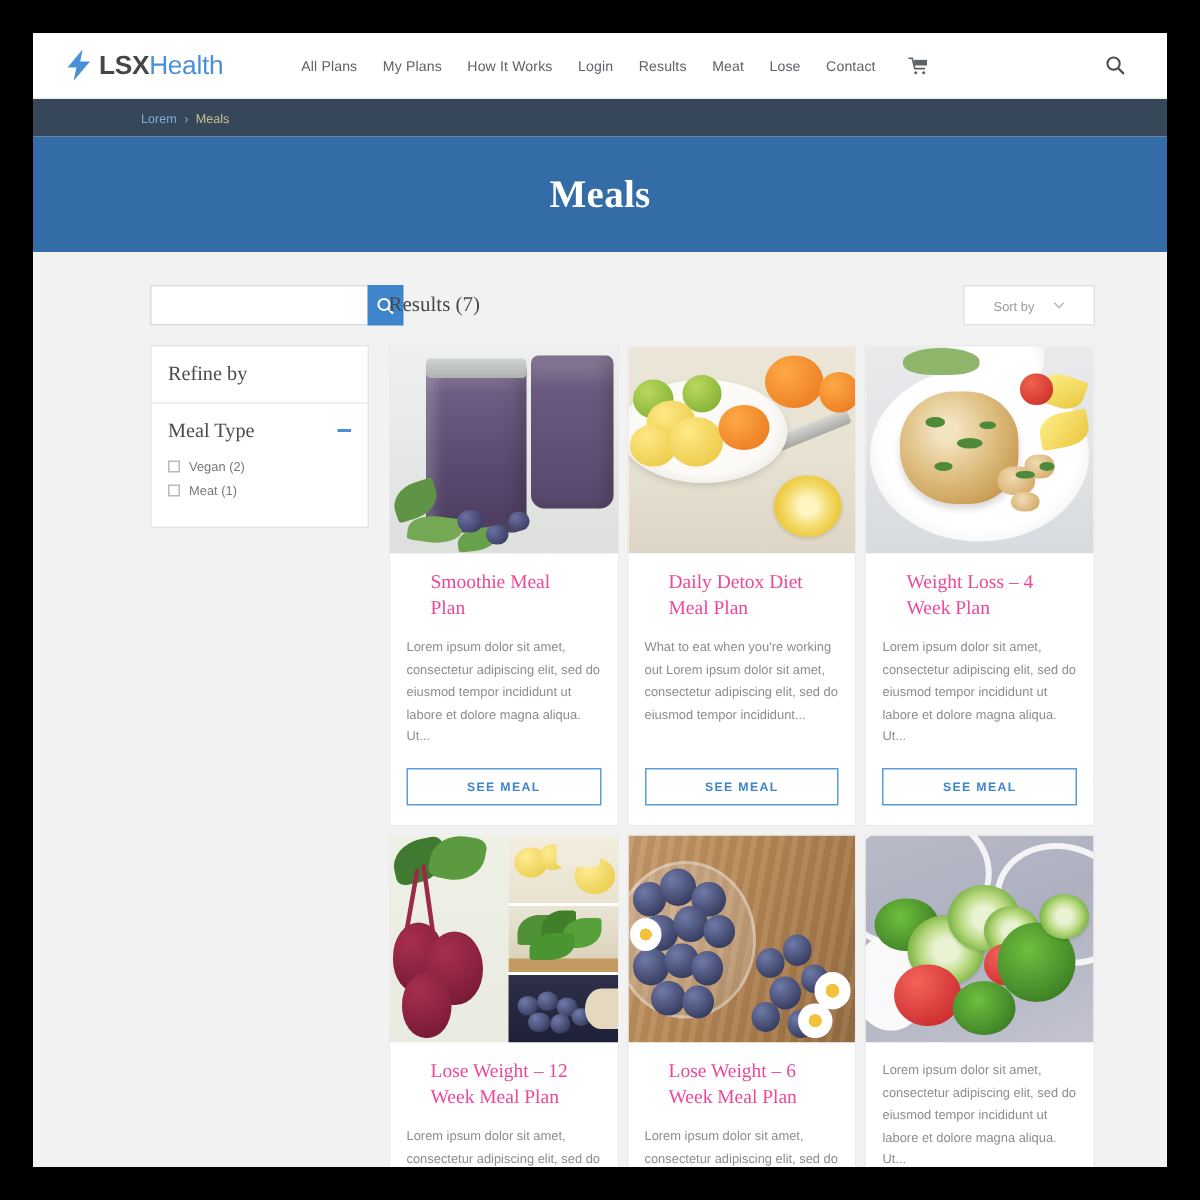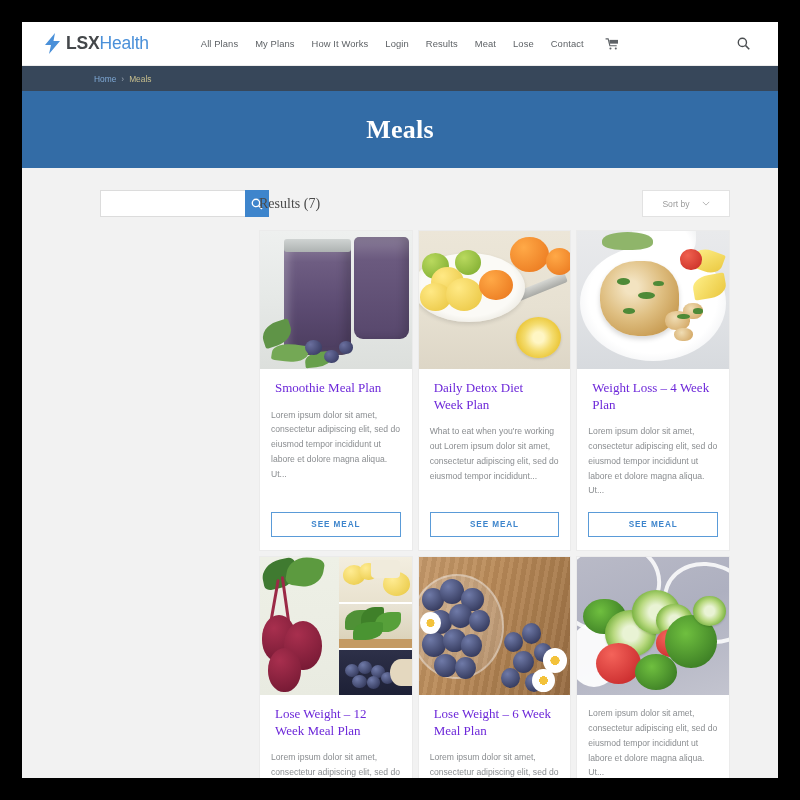--- a/index.html
+++ b/index.html
@@ -123,21 +123,21 @@
     display: grid; grid-template-columns: repeat(3, 1fr); gap: 5px;
   }
   .card {
     background: #ffffff; border: 1px solid #ebebeb;
     display: flex; flex-direction: column; overflow: hidden;
   }
   .card-img { width: 100%; height: 138px; position: relative; overflow: hidden; }
   .card-body { padding: 11px 11px 13px; display: flex; flex-direction: column; flex: 1; }
   .card-title {
     font-family: "Liberation Serif", serif;
-    font-size: 13px; color: #6d28d9; line-height: 1.28; margin: 0 4px 11px;
+    font-size: 13px; color: #ec4899; line-height: 1.28; margin: 0 16px 11px;
     font-weight: normal;
   }
   .card-desc {
     font-size: 8.6px; color: #8a8d90; line-height: 1.72; margin: 0 0 14px; flex: 1;
   }
   .see-meal {
     display: block; width: 100%; padding: 7px 0;
     border: 1px solid #5a9bd8; background: #fff; color: #3e85cc;
     font-size: 8.2px; font-weight: bold; letter-spacing: .9px;
     text-align: center; cursor: pointer;
@@ -266,21 +266,21 @@
 
     <div class="header-search">
       <svg viewBox="0 0 14 14">
         <circle cx="5.8" cy="5.8" r="4.4" fill="none" stroke="#4a4d50" stroke-width="1.5"></circle>
         <line x1="9.3" y1="9.3" x2="13.2" y2="13.2" stroke="#4a4d50" stroke-width="1.6"></line>
       </svg>
     </div>
   </div>
 
   <div class="breadcrumb-bar">
-    <span class="crumb">Home</span>
+    <span class="crumb">Lorem</span>
     <span class="crumb-sep">›</span>
     <span class="crumb-current">Meals</span>
   </div>
 
   <div class="hero">
     <h1 class="hero-title">Meals</h1>
   </div>
 
   <div class="content">
 
@@ -288,20 +288,37 @@
       <div class="search-box">
         <input class="search-input" type="text" placeholder="" style="">
         <button class="search-btn">
           <svg viewBox="0 0 14 14">
             <circle cx="5.8" cy="5.8" r="4.3" fill="none" stroke="#ffffff" stroke-width="1.6"></circle>
             <line x1="9.2" y1="9.2" x2="12.8" y2="12.8" stroke="#ffffff" stroke-width="1.8"></line>
           </svg>
         </button>
       </div>
 
+      <div class="refine">
+        <div class="refine-head">Refine by</div>
+        <div class="facet">
+          <div class="facet-head">
+            <span class="facet-title">Meal Type</span>
+            <span class="minus-icon"></span>
+          </div>
+          <div class="facet-opt">
+            <span class="cbox"></span>
+            <span class="facet-label">Vegan (2)</span>
+          </div>
+          <div class="facet-opt">
+            <span class="cbox"></span>
+            <span class="facet-label">Meat (1)</span>
+          </div>
+        </div>
+      </div>
     </div>
 
     <div class="right-col">
       <div class="results-bar" style="margin-left:0">
         <span class="results-count">Results (7)</span>
         <div class="sort-by">
           <span class="sort-by-label">Sort by</span>
           <svg class="chev" viewBox="0 0 10 6">
             <polyline points="1,1 5,5 9,1" fill="none" stroke="#b5b5b5" stroke-width="1.2"></polyline>
           </svg>
@@ -341,21 +358,21 @@
               <div class="ct-f ct-lemon" style="left:8%;top:26%;width:22%;height:22%"></div>
               <div class="ct-f ct-lemon" style="left:1%;top:38%;width:20%;height:20%"></div>
               <div class="ct-f ct-lemon" style="left:18%;top:34%;width:24%;height:24%"></div>
               <div class="ct-f ct-orange" style="left:40%;top:28%;width:22%;height:22%"></div>
               <div class="ct-f ct-orange" style="left:60%;top:4%;width:26%;height:26%"></div>
               <div class="ct-f ct-orange" style="left:84%;top:12%;width:18%;height:20%"></div>
               <div class="ct-half"></div>
             </div>
           </div>
           <div class="card-body">
-            <h3 class="card-title">Daily Detox Diet Week Plan</h3>
+            <h3 class="card-title">Daily Detox Diet Meal Plan</h3>
             <p class="card-desc">What to eat when you're working out Lorem ipsum dolor sit amet, consectetur adipiscing elit, sed do eiusmod tempor incididunt...</p>
             <button class="see-meal">SEE MEAL</button>
           </div>
         </div>
 
         <div class="card">
           <div class="card-img">
             <div class="ph ph-cake">
               <div class="fc-plate"></div>
               <div class="fc-bowl"></div>

